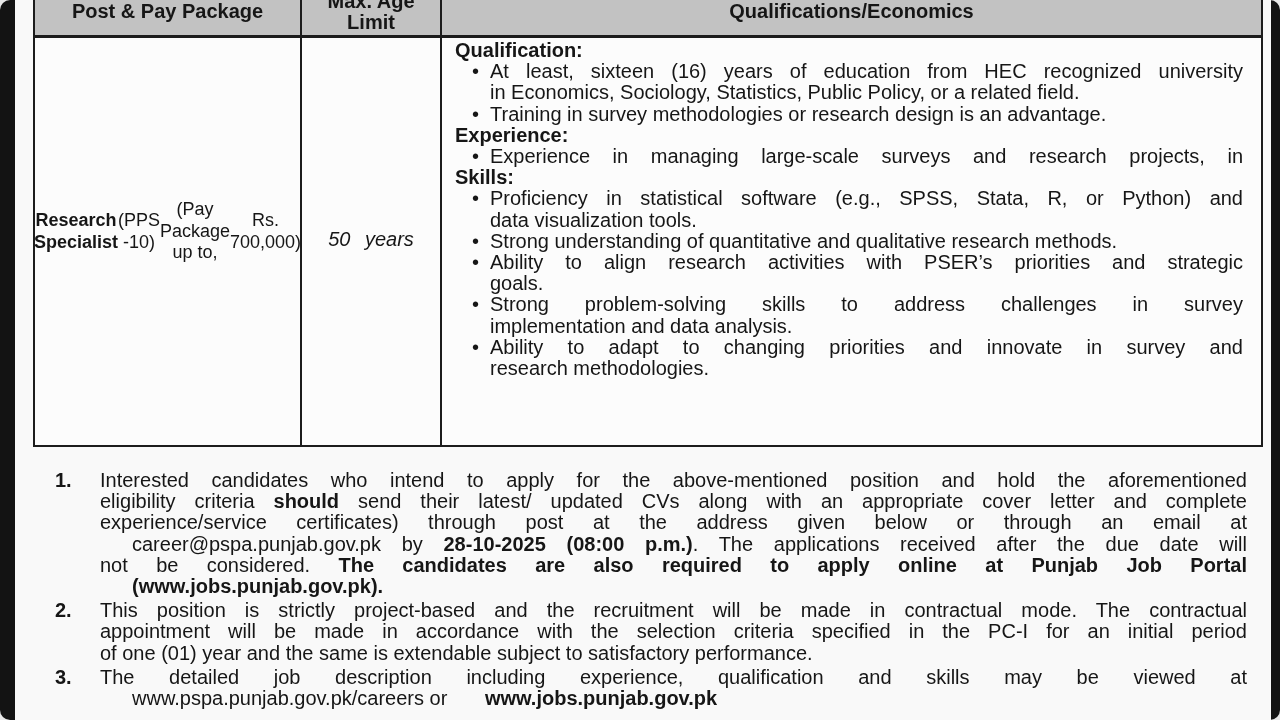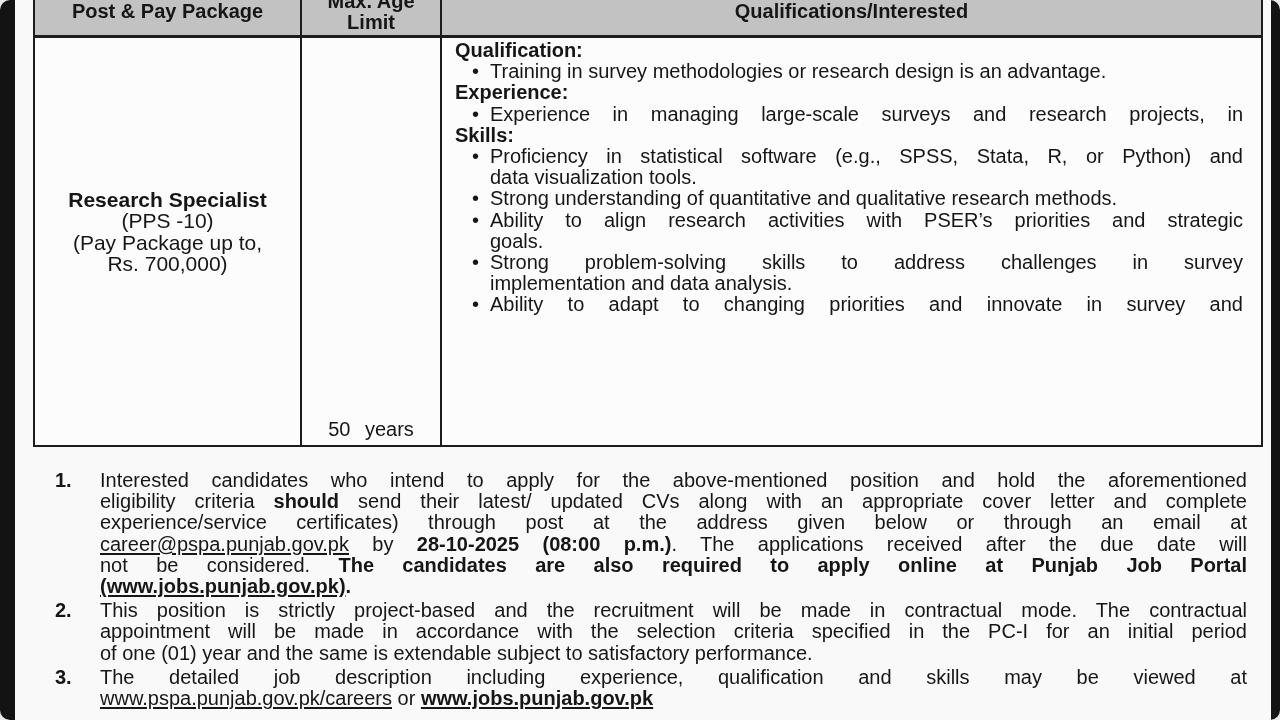--- a/index.html
+++ b/index.html
@@ -41,80 +41,84 @@
     display:flex;flex-direction:column;align-items:center;justify-content:center;
     font-weight:bold;font-size:20px;line-height:21px;text-align:center;
     box-sizing:border-box;
   }
   .col-post{width:267px;border-right:2px solid var(--border);}
   .col-age{width:140px;border-right:2px solid var(--border);}
   .col-qual{flex:1;}
   .trow{display:flex;height:407px;}
   .td{box-sizing:border-box;}
   .cell-post{
-    display:flex;flex-direction:column;align-items:center;justify-content:center;
-    font-size:21px;line-height:21.5px;text-align:center;padding-bottom:20px;
+    display:flex;align-items:center;justify-content:center;
+    font-size:18px;line-height:21.5px;text-align:center;padding-bottom:20px;
   }
   .post-title{font-weight:bold;}
   .cell-age{
-    display:flex;align-items:flex-end;justify-content:center;
-    font-size:20px;word-spacing:9px;padding-bottom:4px;
+    display:flex;align-items:center;justify-content:center;
+    font-size:20px;word-spacing:9px;padding-bottom:4px;font-style:italic;
   }
   .cell-qual{
     padding:2px 18px 4px 13px;
     font-size:20px;line-height:21.2px;
   }
   .section-heading{font-weight:bold;}
   .bullet{position:relative;padding-left:35px;}
   .bullet::before{content:"\2022";position:absolute;left:17px;top:0;}
 
   
   .notes{position:absolute;left:55px;top:470px;width:1192px;}
   .note{display:flex;margin-bottom:3px;}
   .note-num{width:45px;flex:0 0 45px;font-weight:bold;font-size:20px;line-height:21.2px;}
   .note-body{flex:1;font-size:20px;line-height:21.2px;}
 
   
   .jl{text-align:justify;text-align-last:justify;}
   .b{font-weight:bold;}
-  .u{text-decoration:underline;text-underline-offset:2px;}
+  .u{text-underline-offset:2px;margin-left:32px;}
 </style>
 </head>
 <body>
 
 <div class="page">
   <div class="edge-strip left"></div>
   <div class="edge-strip right"></div>
 
   <div class="jobtable">
     <div class="thead">
       <div class="th col-post">
         <span>Post &amp; Pay Package</span>
       </div>
       <div class="th col-age">
         <span>Max. Age</span>
         <span>Limit</span>
       </div>
       <div class="th col-qual">
-        <span>Qualifications/Interested</span>
+        <span>Qualifications/Economics</span>
       </div>
     </div>
 
     <div class="trow">
       <div class="td col-post cell-post">
         <div class="post-title">Research Specialist</div>
         <div class="post-line">(PPS -10)</div>
         <div class="post-line">(Pay Package up to,</div>
         <div class="post-line">Rs. 700,000)</div>
       </div>
       <div class="td col-age cell-age">
         <span>50 years</span>
       </div>
       <div class="td col-qual cell-qual" id="qual-cell">
           <div class="section-heading">Qualification:</div>
+          <div class="bullet">
+            <div class="bline jl">At least, sixteen (16) years of education from HEC recognized university</div>
+            <div class="bline">in Economics, Sociology, Statistics, Public Policy, or a related field.</div>
+          </div>
           <div class="bullet">
             <div class="bline">Training in survey methodologies or research design is an advantage.</div>
           </div>
           <div class="section-heading">Experience:</div>
           <div class="bullet">
             <div class="bline jl">Experience in managing large-scale surveys and research projects, in</div>
           </div>
           <div class="section-heading">Skills:</div>
           <div class="bullet">
             <div class="bline jl">Proficiency in statistical software (e.g., SPSS, Stata, R, or Python) and</div>
@@ -126,20 +130,21 @@
           <div class="bullet">
             <div class="bline jl">Ability to align research activities with PSER’s priorities and strategic</div>
             <div class="bline">goals.</div>
           </div>
           <div class="bullet">
             <div class="bline jl">Strong problem-solving skills to address challenges in survey</div>
             <div class="bline">implementation and data analysis.</div>
           </div>
           <div class="bullet">
             <div class="bline jl">Ability to adapt to changing priorities and innovate in survey and</div>
+            <div class="bline">research methodologies.</div>
           </div>
         </div>
     </div>
   </div>
 
   <div class="notes" id="notes">
       <div class="note">
         <div class="note-num">1.</div>
         <div class="note-body">
           <div class="nline jl"><span>Interested candidates who intend to apply for the above-mentioned position and hold the aforementioned</span></div>

